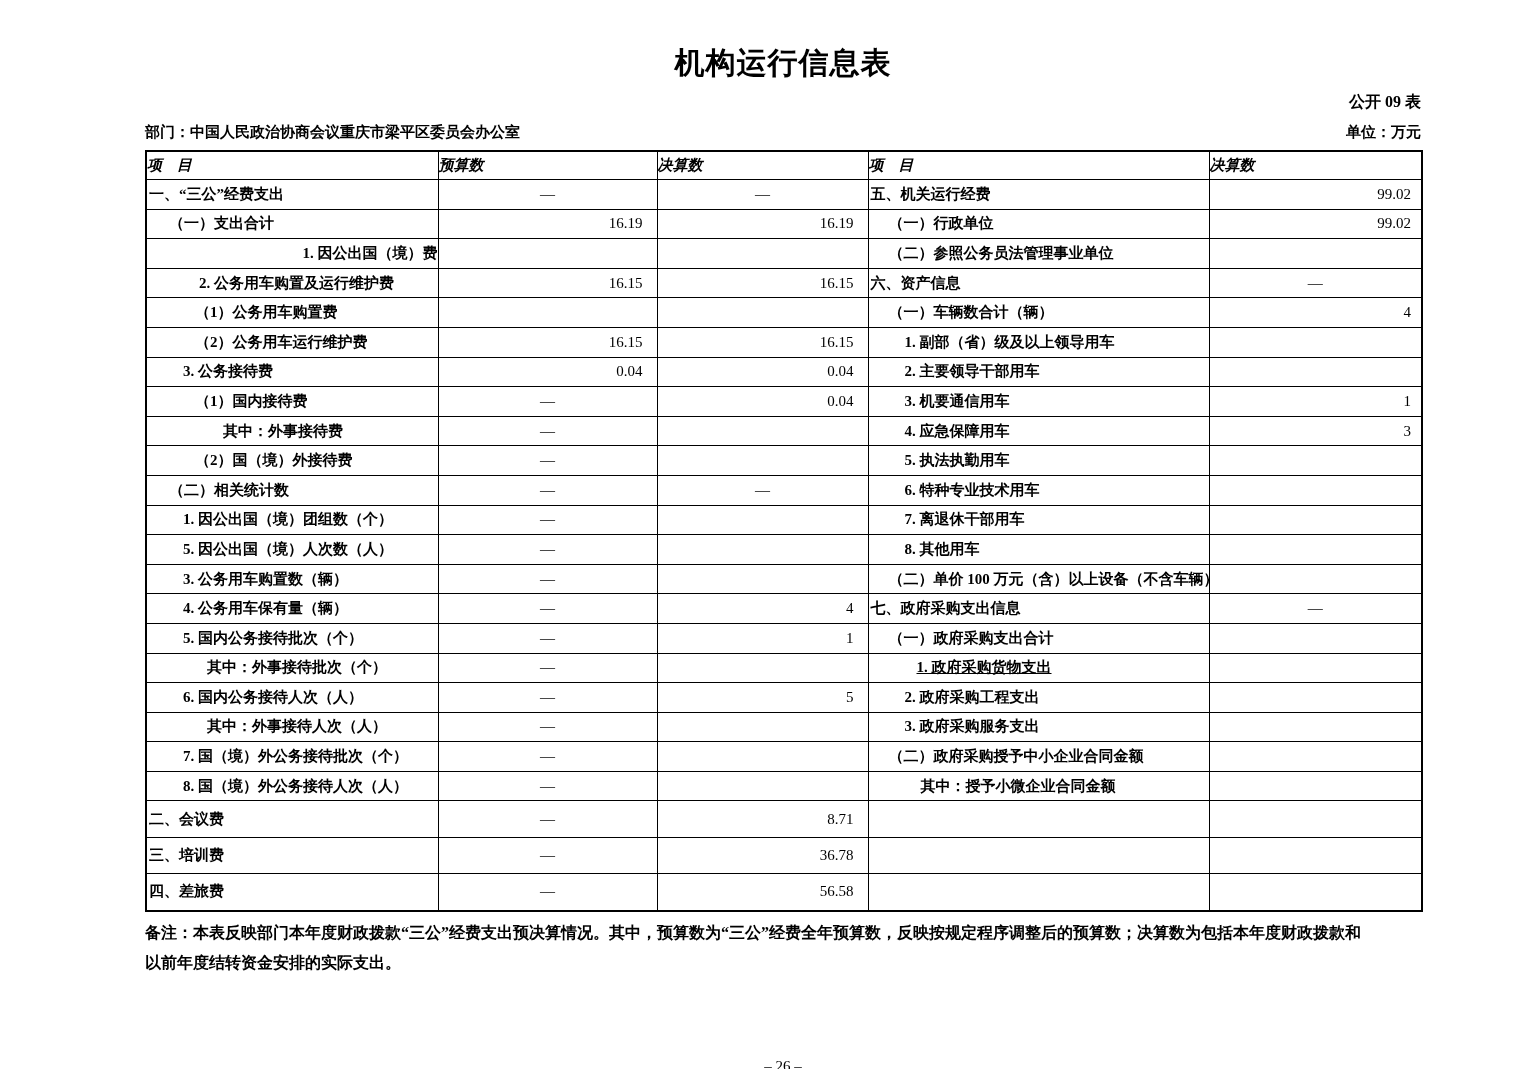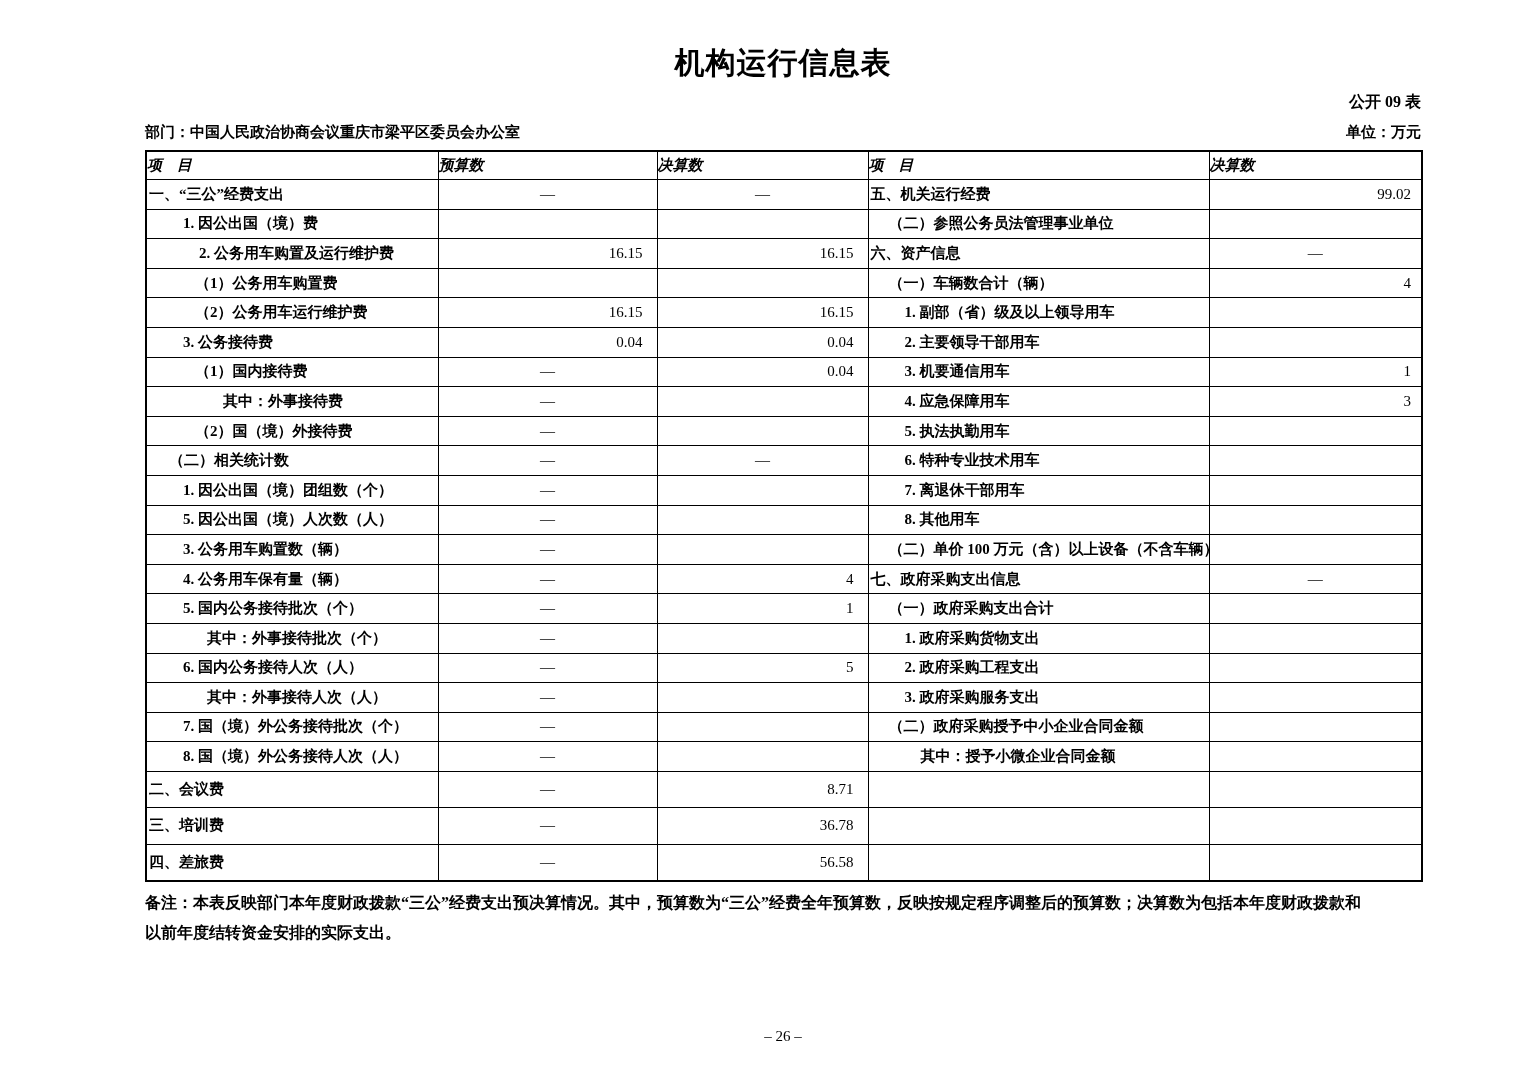--- a/index.html
+++ b/index.html
@@ -126,21 +126,28 @@
     </thead>
     <tbody>
         <tr>
           <td class="c-label" style="padding-left: 2px;">一、“三公”经费支出</td>
           <td class="c-num pad14 dash">—</td>
           <td class="c-num pad14 dash">—</td>
           <td class="c-label" style="padding-left: 2px;">五、机关运行经费</td>
           <td class="c-num pad10">99.02</td>
         </tr>
         <tr>
-          <td class="c-label" style="padding-left: 36px;">1. 因公出国（境）费</td>
+          <td class="c-label" style="padding-left: 22px;">（一）支出合计</td>
+          <td class="c-num pad14">16.19</td>
+          <td class="c-num pad14">16.19</td>
+          <td class="c-label" style="padding-left: 20px;">（一）行政单位</td>
+          <td class="c-num pad10">99.02</td>
+        </tr>
+        <tr>
+          <td class="c-label" style="padding-left: 36px; text-align: right;">1. 因公出国（境）费</td>
           <td class="c-num pad14"></td>
           <td class="c-num pad14"></td>
           <td class="c-label" style="padding-left: 20px;">（二）参照公务员法管理事业单位</td>
           <td class="c-num pad10"></td>
         </tr>
         <tr>
           <td class="c-label" style="padding-left: 52px;">2. 公务用车购置及运行维护费</td>
           <td class="c-num pad14">16.15</td>
           <td class="c-num pad14">16.15</td>
           <td class="c-label" style="padding-left: 2px;">六、资产信息</td>
@@ -227,21 +234,21 @@
           <td class="c-label" style="padding-left: 36px;">5. 国内公务接待批次（个）</td>
           <td class="c-num pad14 dash">—</td>
           <td class="c-num pad14">1</td>
           <td class="c-label" style="padding-left: 20px;">（一）政府采购支出合计</td>
           <td class="c-num pad10"></td>
         </tr>
         <tr>
           <td class="c-label" style="padding-left: 60px;">其中：外事接待批次（个）</td>
           <td class="c-num pad14 dash">—</td>
           <td class="c-num pad14"></td>
-          <td class="c-label" style="padding-left: 36px;">1. 政府采购货物支出</td>
+          <td class="c-label" style="padding-left: 48px; text-decoration: underline;">1. 政府采购货物支出</td>
           <td class="c-num pad10"></td>
         </tr>
         <tr>
           <td class="c-label" style="padding-left: 36px;">6. 国内公务接待人次（人）</td>
           <td class="c-num pad14 dash">—</td>
           <td class="c-num pad14">5</td>
           <td class="c-label" style="padding-left: 36px;">2. 政府采购工程支出</td>
           <td class="c-num pad10"></td>
         </tr>
         <tr>

